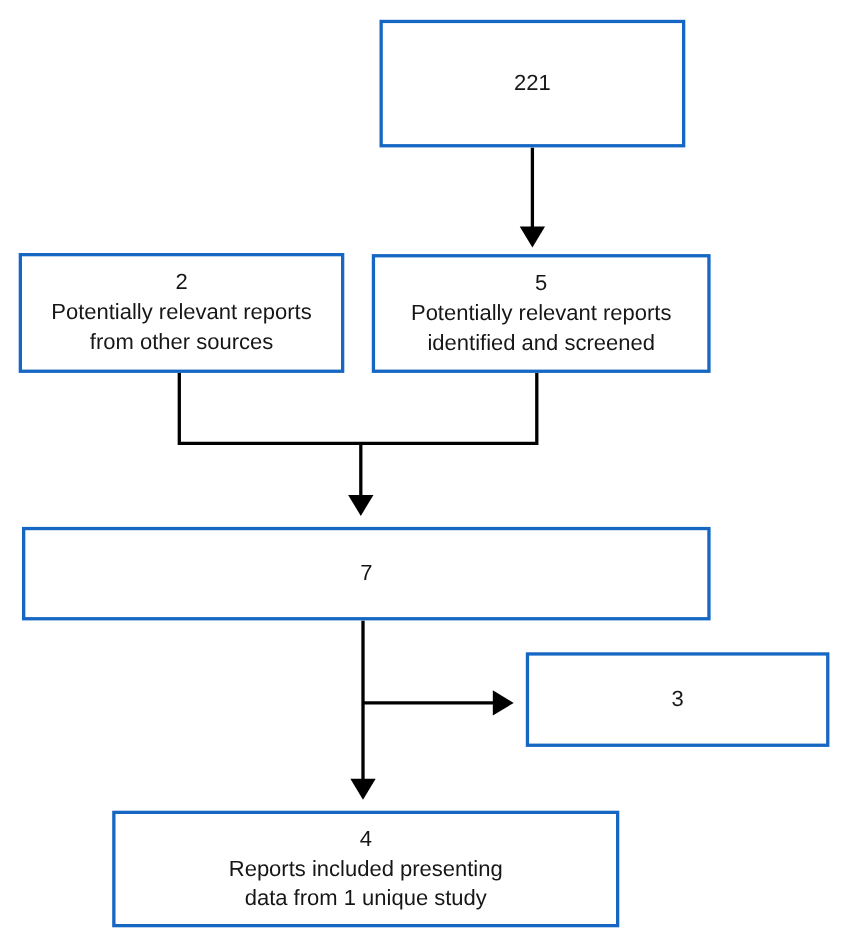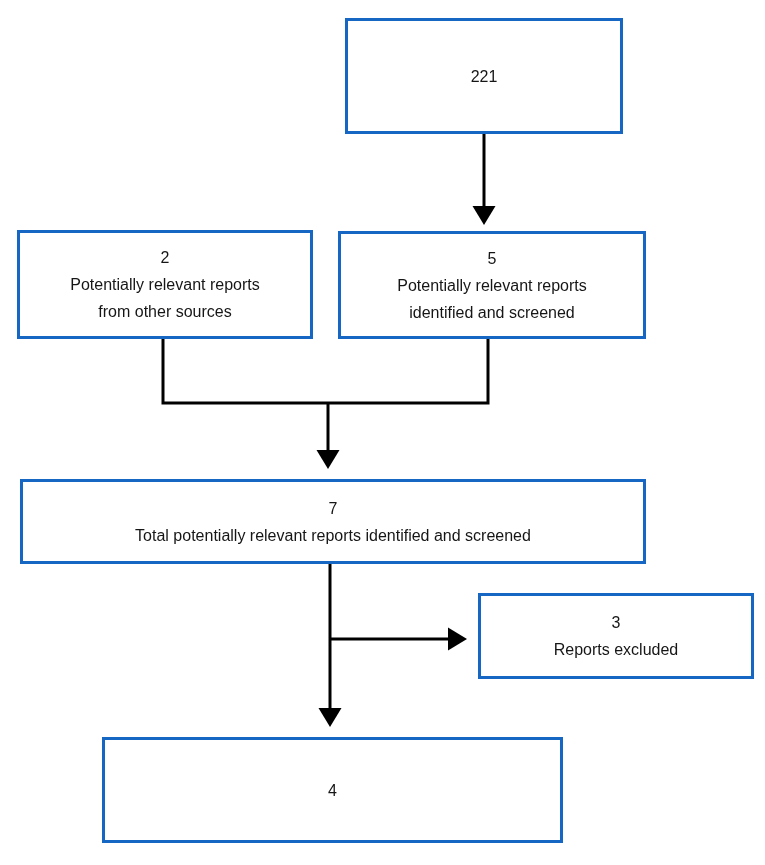--- a/index.html
+++ b/index.html
@@ -41,21 +41,21 @@
   .box {
     position: absolute;
     box-sizing: border-box;
     border: 3px solid var(--accent);
     background: var(--bg);
     display: flex;
     flex-direction: column;
     align-items: center;
     justify-content: center;
     text-align: center;
-    font-size: 16px;
+    font-size: 20px;
     line-height: 27px;
     padding: 4px 10px;
   }
   .box .count {
     white-space: pre-line;
   }
   .box .label {
     white-space: pre-line;
   }
   
@@ -106,25 +106,25 @@
   </div>
 
   <div class="box node-screened">
     <div class="count">5</div>
     <div class="label">Potentially relevant reports
 identified and screened</div>
   </div>
 
   <div class="box node-total">
     <div class="count">7</div>
-    <div class="label">Total potentially relevant reports identified and screened</div>
   </div>
 
   <div class="box node-excluded">
     <div class="count">3</div>
-    <div class="label">Reports excluded</div>
   </div>
 
   <div class="box node-included">
     <div class="count">4</div>
+    <div class="label">Reports included presenting
+data from 1 unique study</div>
   </div>
 
 </div>
 
 </body></html>

